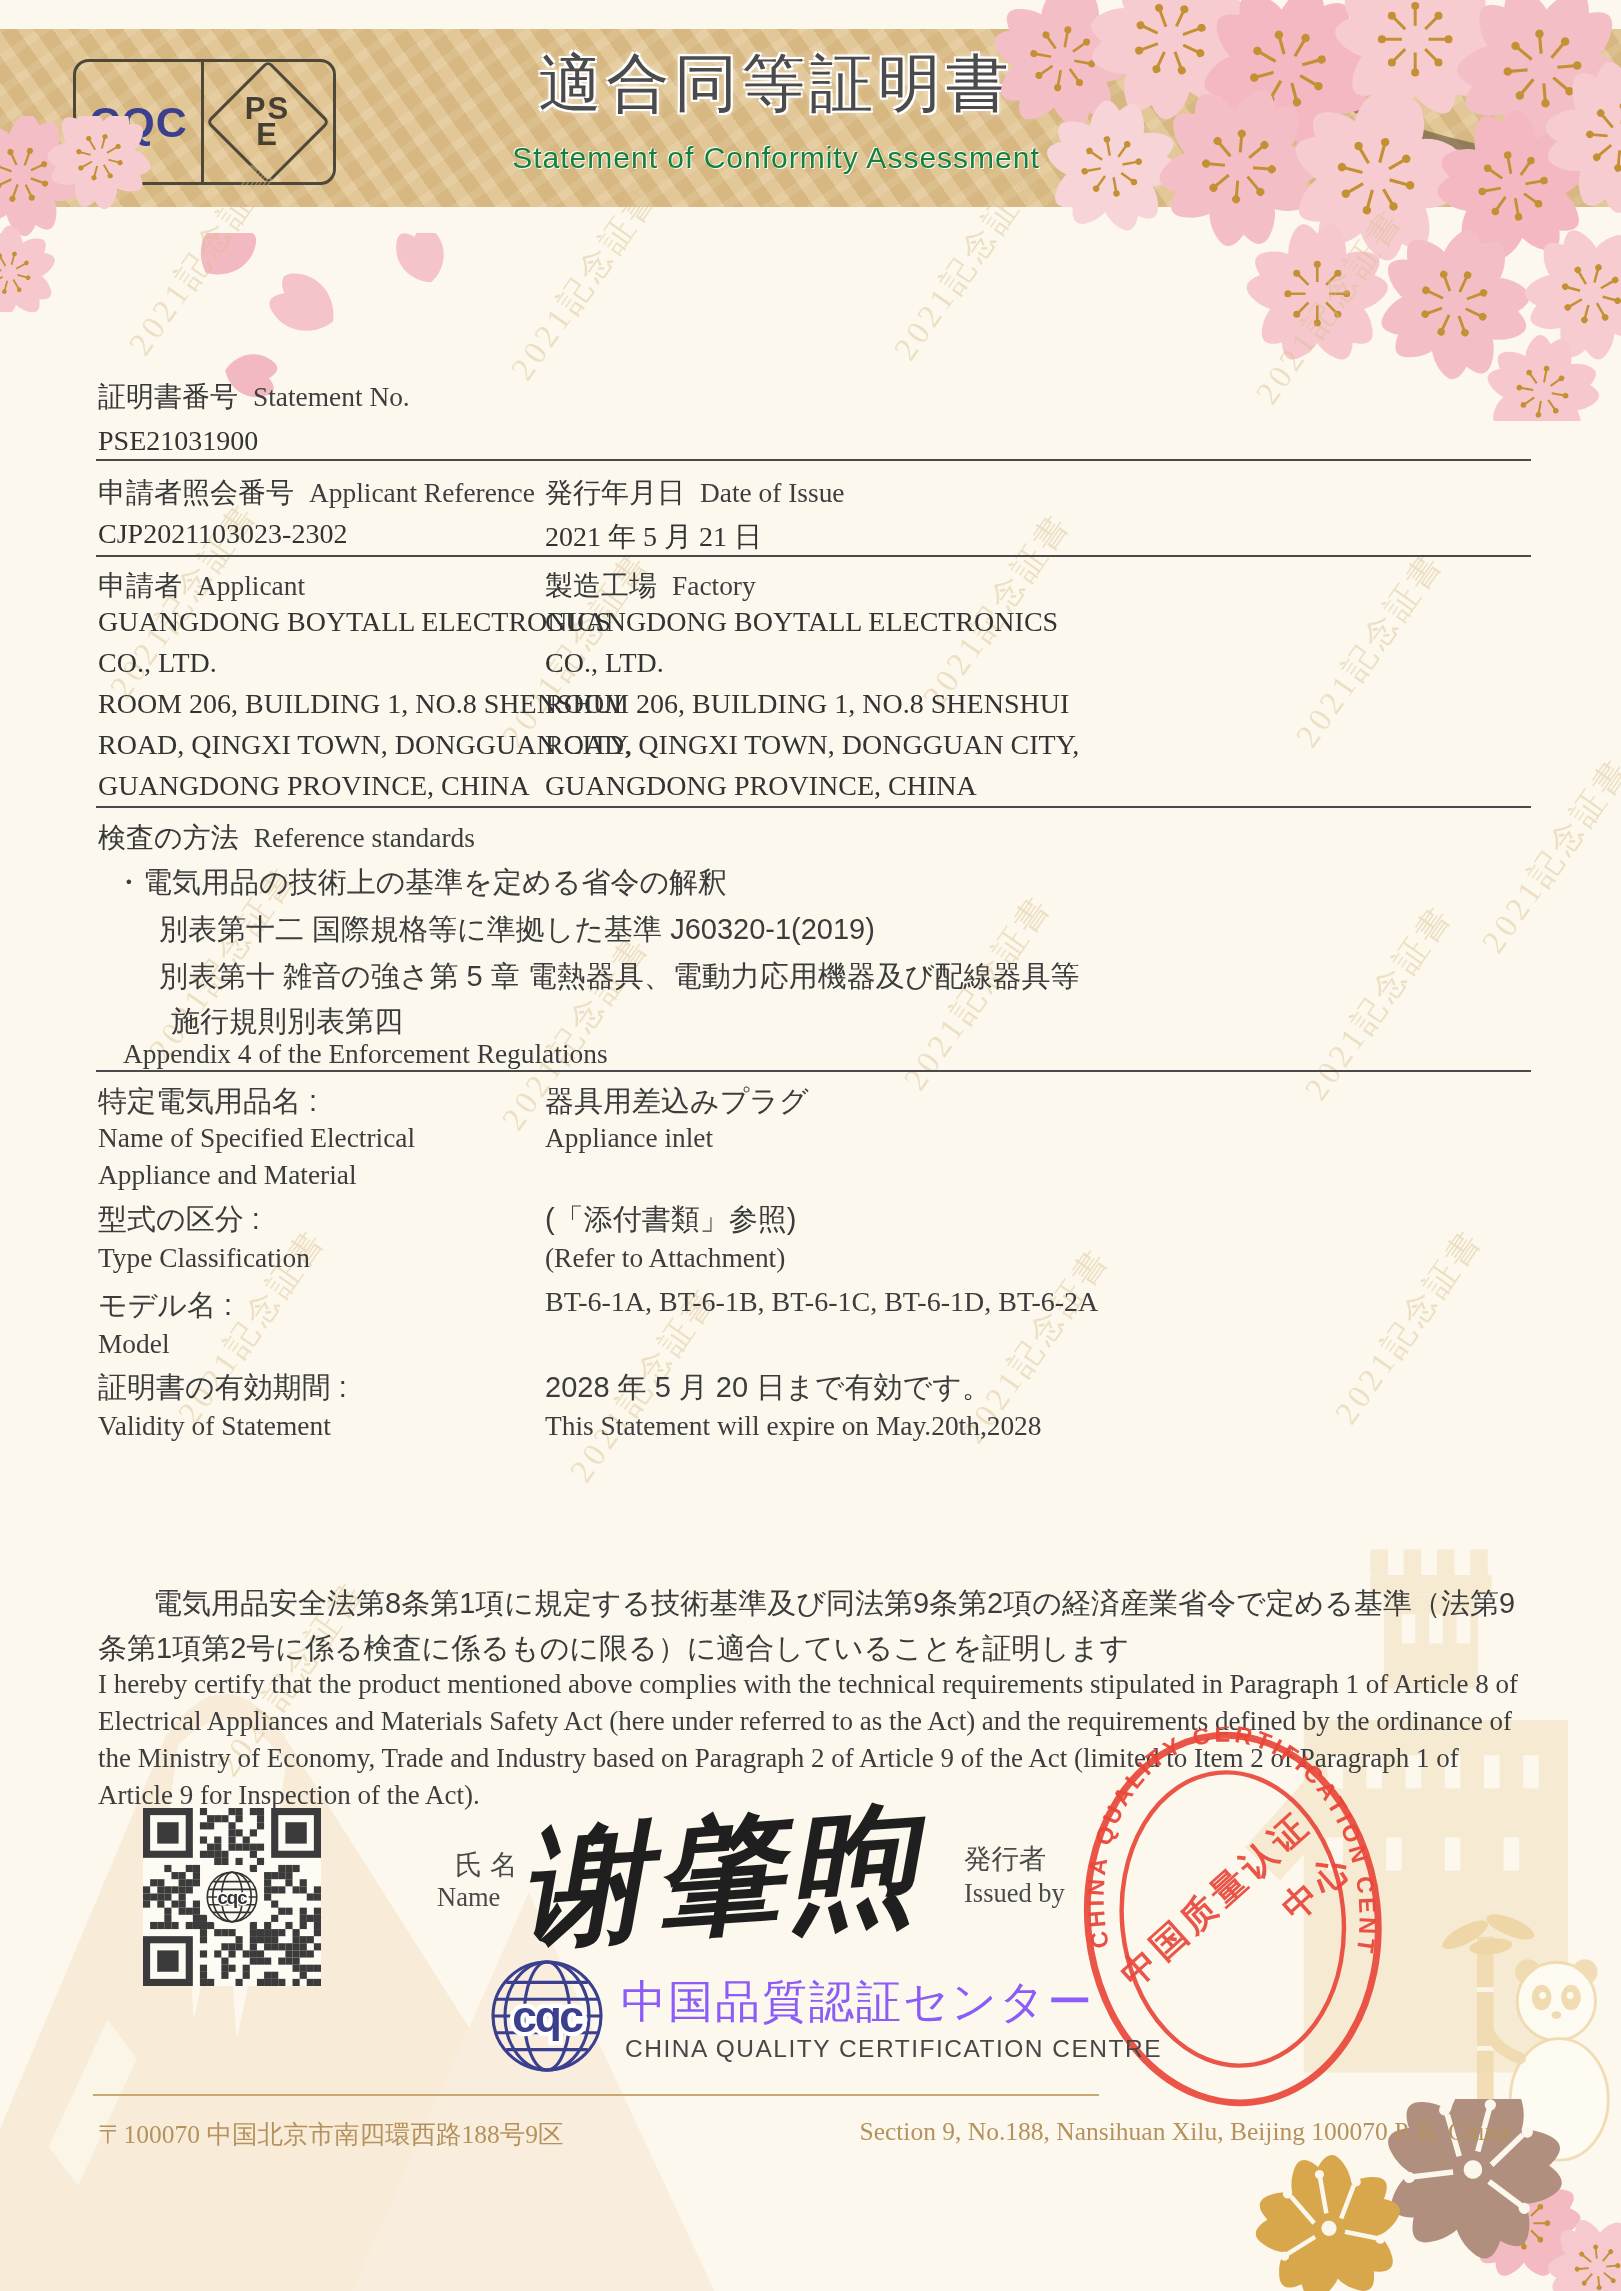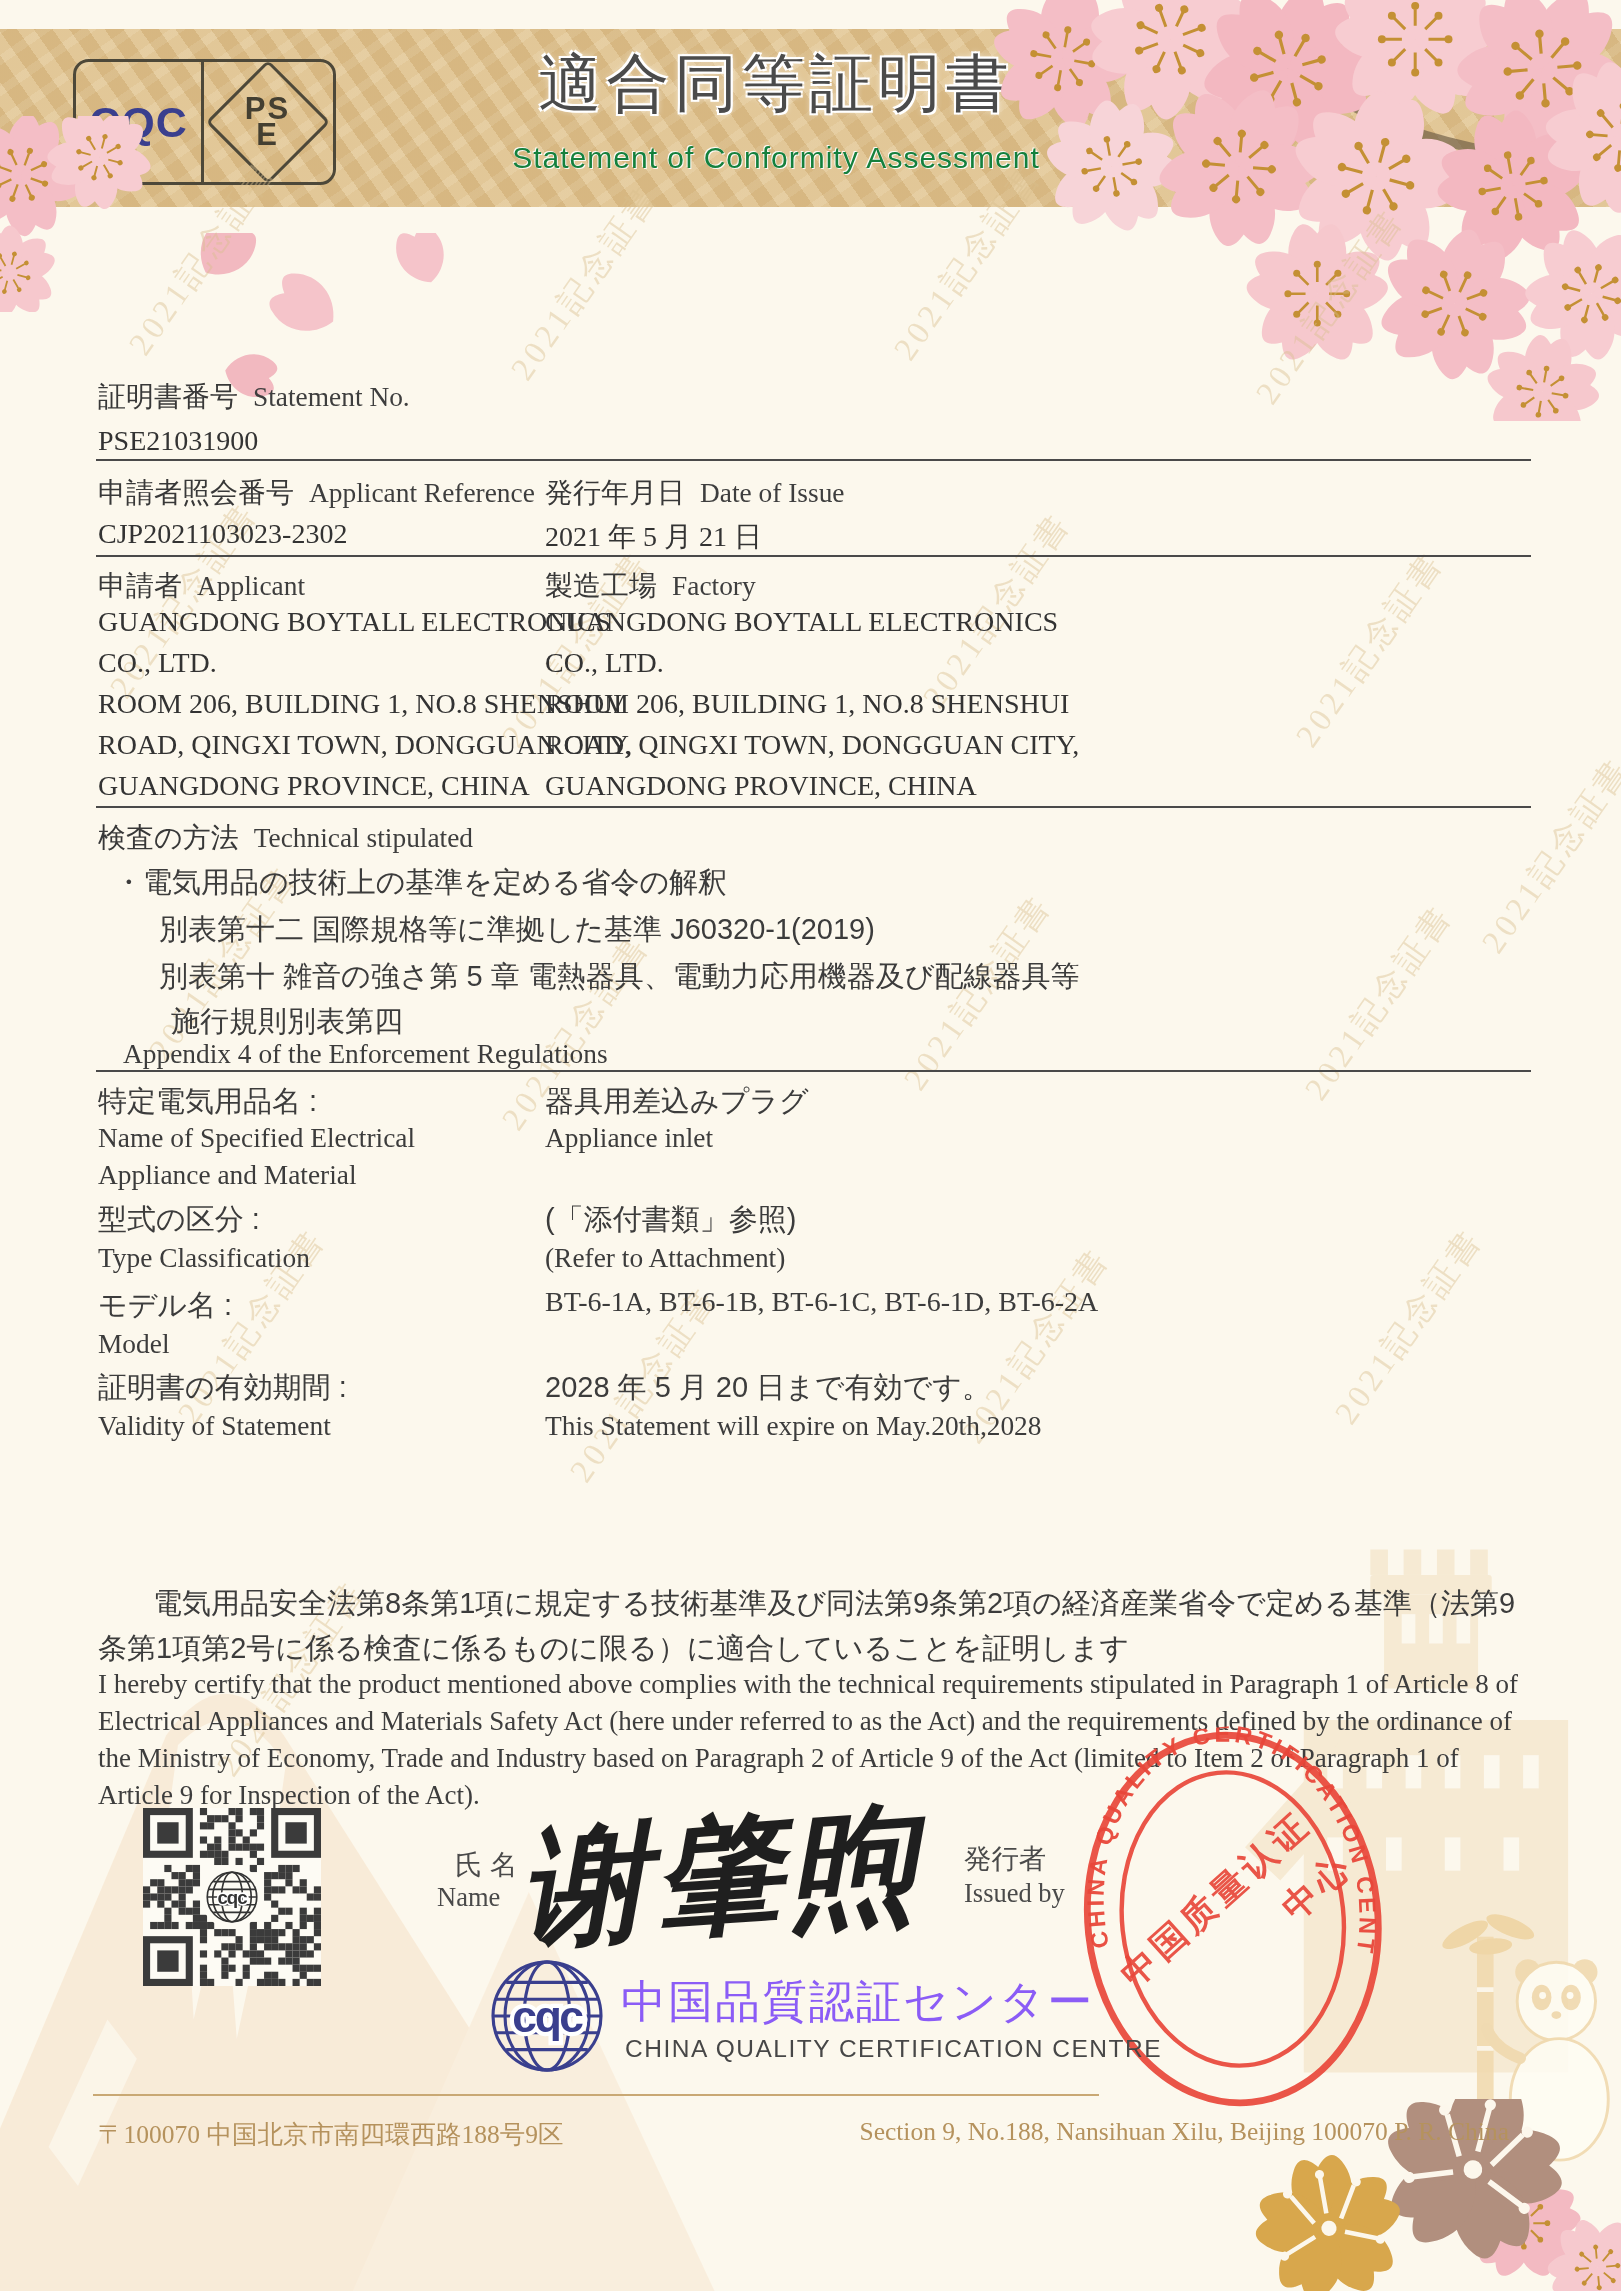--- a/index.html
+++ b/index.html
@@ -265,21 +265,21 @@
   <div class="abs en addr" style="left:98px;top:770px">GUANGDONG PROVINCE, CHINA</div>
   <div class="abs en addr" style="left:545px;top:606px">GUANGDONG BOYTALL ELECTRONICS</div>
   <div class="abs en addr" style="left:545px;top:647px">CO., LTD.</div>
   <div class="abs en addr" style="left:545px;top:688px">ROOM 206, BUILDING 1, NO.8 SHENSHUI</div>
   <div class="abs en addr" style="left:545px;top:729px">ROAD, QINGXI TOWN, DONGGUAN CITY,</div>
   <div class="abs en addr" style="left:545px;top:770px">GUANGDONG PROVINCE, CHINA</div>
   <div class="rule" style="top:806px"></div>
 
   <div class="abs row" style="left:98px;top:819px">
     <span class="ja lbl">検査の方法</span>
-    <span class="en lbl2">Technical stipulated</span>
+    <span class="en lbl2">Reference standards</span>
   </div>
   <div class="abs ja" style="left:114px;top:863px;font-size:29px">・電気用品の技術上の基準を定める省令の解釈</div>
   <div class="abs ja" style="left:159px;top:910px;font-size:29px">別表第十二  国際規格等に準拠した基準 J60320-1(2019)</div>
   <div class="abs ja" style="left:159px;top:957px;font-size:29px">別表第十  雑音の強さ第 5 章  電熱器具、電動力応用機器及び配線器具等</div>
   <div class="abs ja" style="left:171px;top:1002px;font-size:29px">施行規則別表第四</div>
   <div class="abs en" style="left:123px;top:1039px;font-size:27.4px">Appendix 4 of the Enforcement Regulations</div>
   <div class="rule" style="top:1070px"></div>
 
   <div class="abs ja" style="left:98px;top:1082px;font-size:29px">特定電気用品名 :</div>
   <div class="abs ja" style="left:545px;top:1082px;font-size:29px">器具用差込みプラグ</div>

